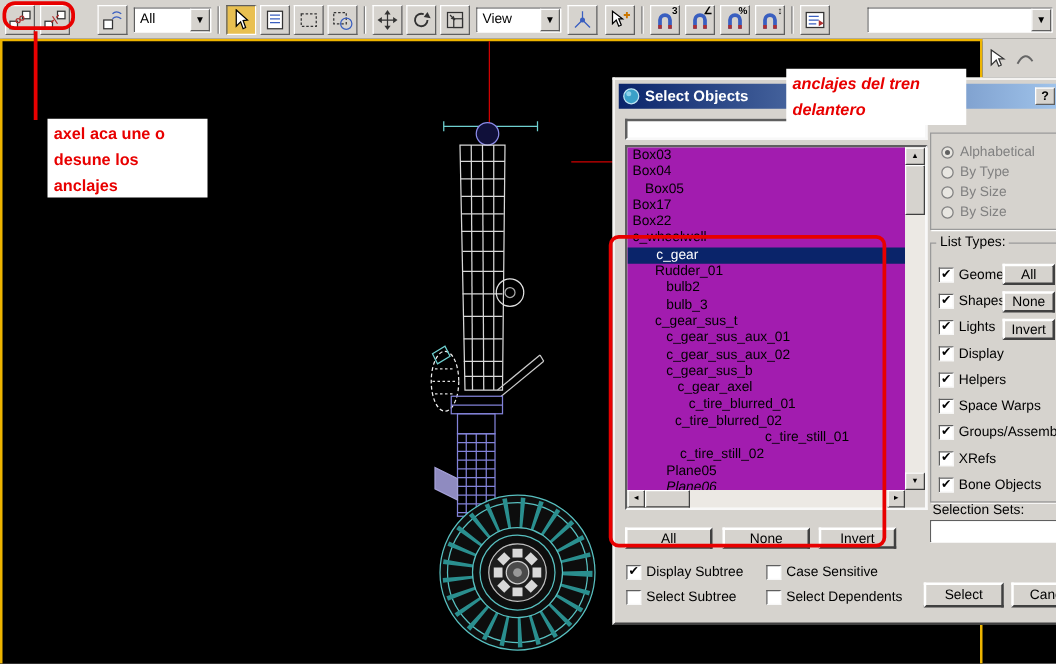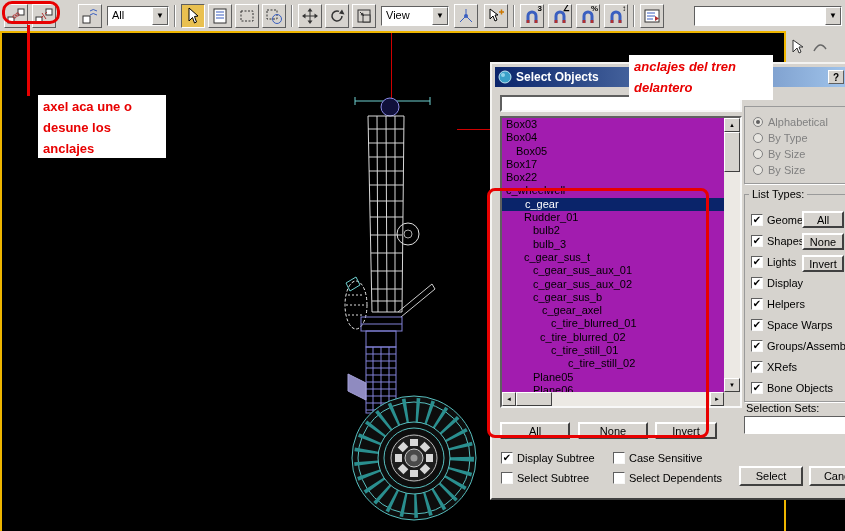--- a/index.html
+++ b/index.html
@@ -378,24 +378,24 @@
           <div class="list-item" style="padding-left: 22px;">Rudder_01</div>
           <div class="list-item" style="padding-left: 31px;">bulb2</div>
           <div class="list-item" style="padding-left: 31px;">bulb_3</div>
           <div class="list-item" style="padding-left: 22px;">c_gear_sus_t</div>
           <div class="list-item" style="padding-left: 31px;">c_gear_sus_aux_01</div>
           <div class="list-item" style="padding-left: 31px;">c_gear_sus_aux_02</div>
           <div class="list-item" style="padding-left: 31px;">c_gear_sus_b</div>
           <div class="list-item" style="padding-left: 40px;">c_gear_axel</div>
           <div class="list-item" style="padding-left: 49px;">c_tire_blurred_01</div>
           <div class="list-item" style="padding-left: 38px;">c_tire_blurred_02</div>
-          <div class="list-item" style="padding-left: 49px;">c_tire_still_01</div>
-          <div class="list-item" style="padding-left: 66px;">c_tire_still_02</div>
+          <div class="list-item" style="padding-left: 75px; margin-left: 35px;">c_tire_still_01</div>
+          <div class="list-item" style="padding-left: 42px;">c_tire_still_02</div>
           <div class="list-item" style="padding-left: 31px;">Plane05</div>
-          <div class="list-item" style="padding-left: 31px;">Plane06</div>
+          <div class="list-item" style="padding-left: 31px; font-style: italic;">Plane06</div>
         </div>
       <div class="vscroll">
         <div class="sbtn vsbtn-up">▲</div>
         <div class="vthumb"></div>
         <div class="sbtn vsbtn-dn">▼</div>
       </div>
       <div class="hscroll">
         <div class="sbtn">◄</div>
         <div class="hthumb"></div>
         <div class="htrack"></div>

